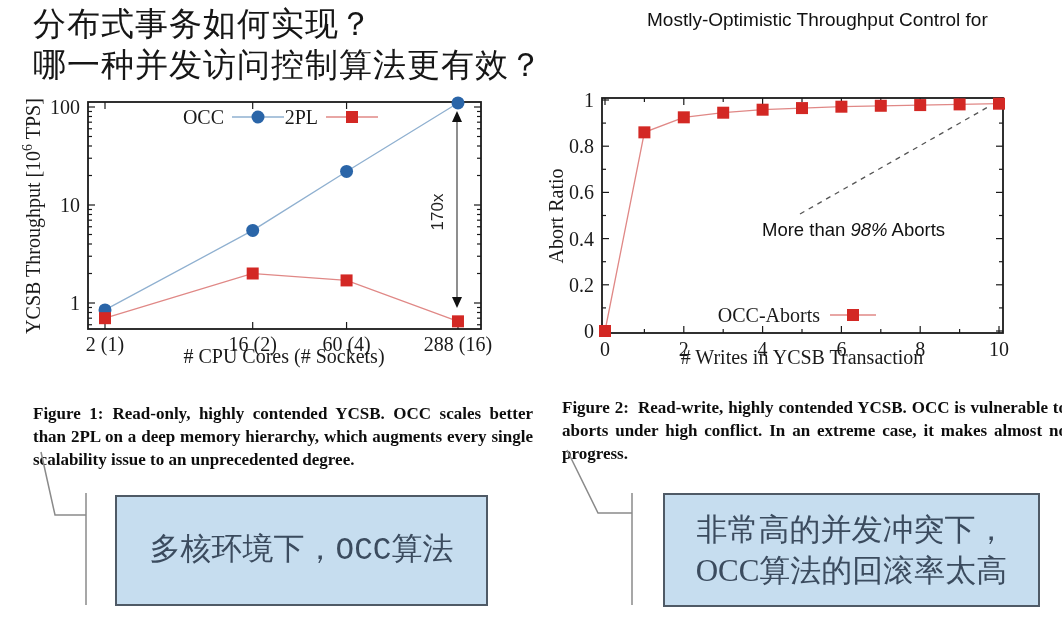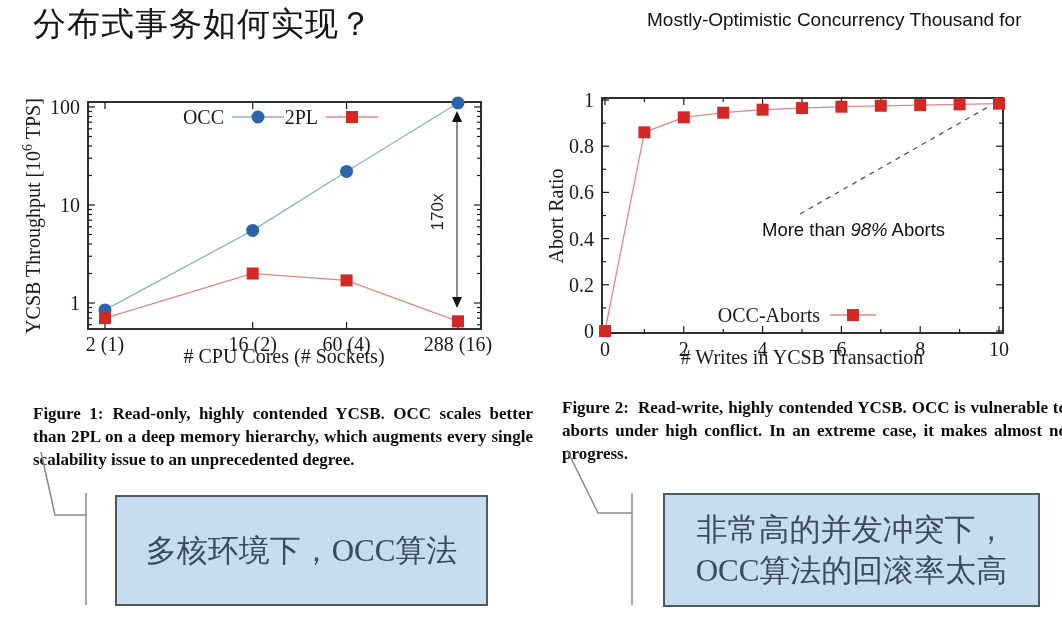--- a/index.html
+++ b/index.html
@@ -11,35 +11,36 @@
                font-family:"Liberation Sans","DejaVu Sans",sans-serif;color:#111;}
   .caption{position:absolute;margin:16px;font-weight:bold;font-size:17px;line-height:23px;
            text-align:justify;color:#0d0d0d;}
   #cap1{left:17px;top:386px;width:500px;}
   #cap2{left:546px;top:380px;width:505px;}
   .cap-label{margin-right:9px;}
   .callout{position:absolute;background:#c6ddef;border:2px solid #4f5a66;
            color:#3b4b5e;text-align:center;font-size:31px;line-height:41px;
            display:flex;flex-direction:column;justify-content:center;
            font-family:"Liberation Serif","DejaVu Serif",serif;}
-  #callout-left{left:115px;top:495px;width:369px;height:107px;}
+  #callout-left{left:115px;top:495px;width:369px;height:107px;font-family:Liberation Mono, monospace;}
   #callout-right{left:663px;top:493px;width:373px;height:110px;}
   svg.overlay{position:absolute;left:0;top:0;pointer-events:none;}
 </style>
 </head>
 <body>
 
 <div class="page">
 
   <div class="cn-title">
     <div>分布式事务如何实现？</div>
+    <div>哪一种并发访问控制算法更有效？</div>
   </div>
 
   <div class="paper-title">
-    <div>Mostly-Optimistic Concurrency Thousand for</div>
+    <div>Mostly-Optimistic Throughput Control for</div>
   </div>
 
   <svg id="chart-svg" class="overlay" width="1062" height="620" viewBox="0 0 1062 620">
       <rect x="88" y="102" width="393" height="227" fill="none" stroke="#1a1a1a" stroke-width="1.8"></rect>
       <line x1="88" y1="303" x2="95" y2="303" stroke="#1a1a1a" stroke-width="1.2"></line>
       <line x1="481" y1="303" x2="474" y2="303" stroke="#1a1a1a" stroke-width="1.2"></line>
       <text x="80" y="310" fill="#1a1a1a" font-size="20" font-family="&quot;Liberation Serif&quot;,&quot;DejaVu Serif&quot;,serif" text-anchor="end">1</text>
       <line x1="88" y1="205" x2="95" y2="205" stroke="#1a1a1a" stroke-width="1.2"></line>
       <line x1="481" y1="205" x2="474" y2="205" stroke="#1a1a1a" stroke-width="1.2"></line>
       <text x="80" y="212" fill="#1a1a1a" font-size="20" font-family="&quot;Liberation Serif&quot;,&quot;DejaVu Serif&quot;,serif" text-anchor="end">10</text>

